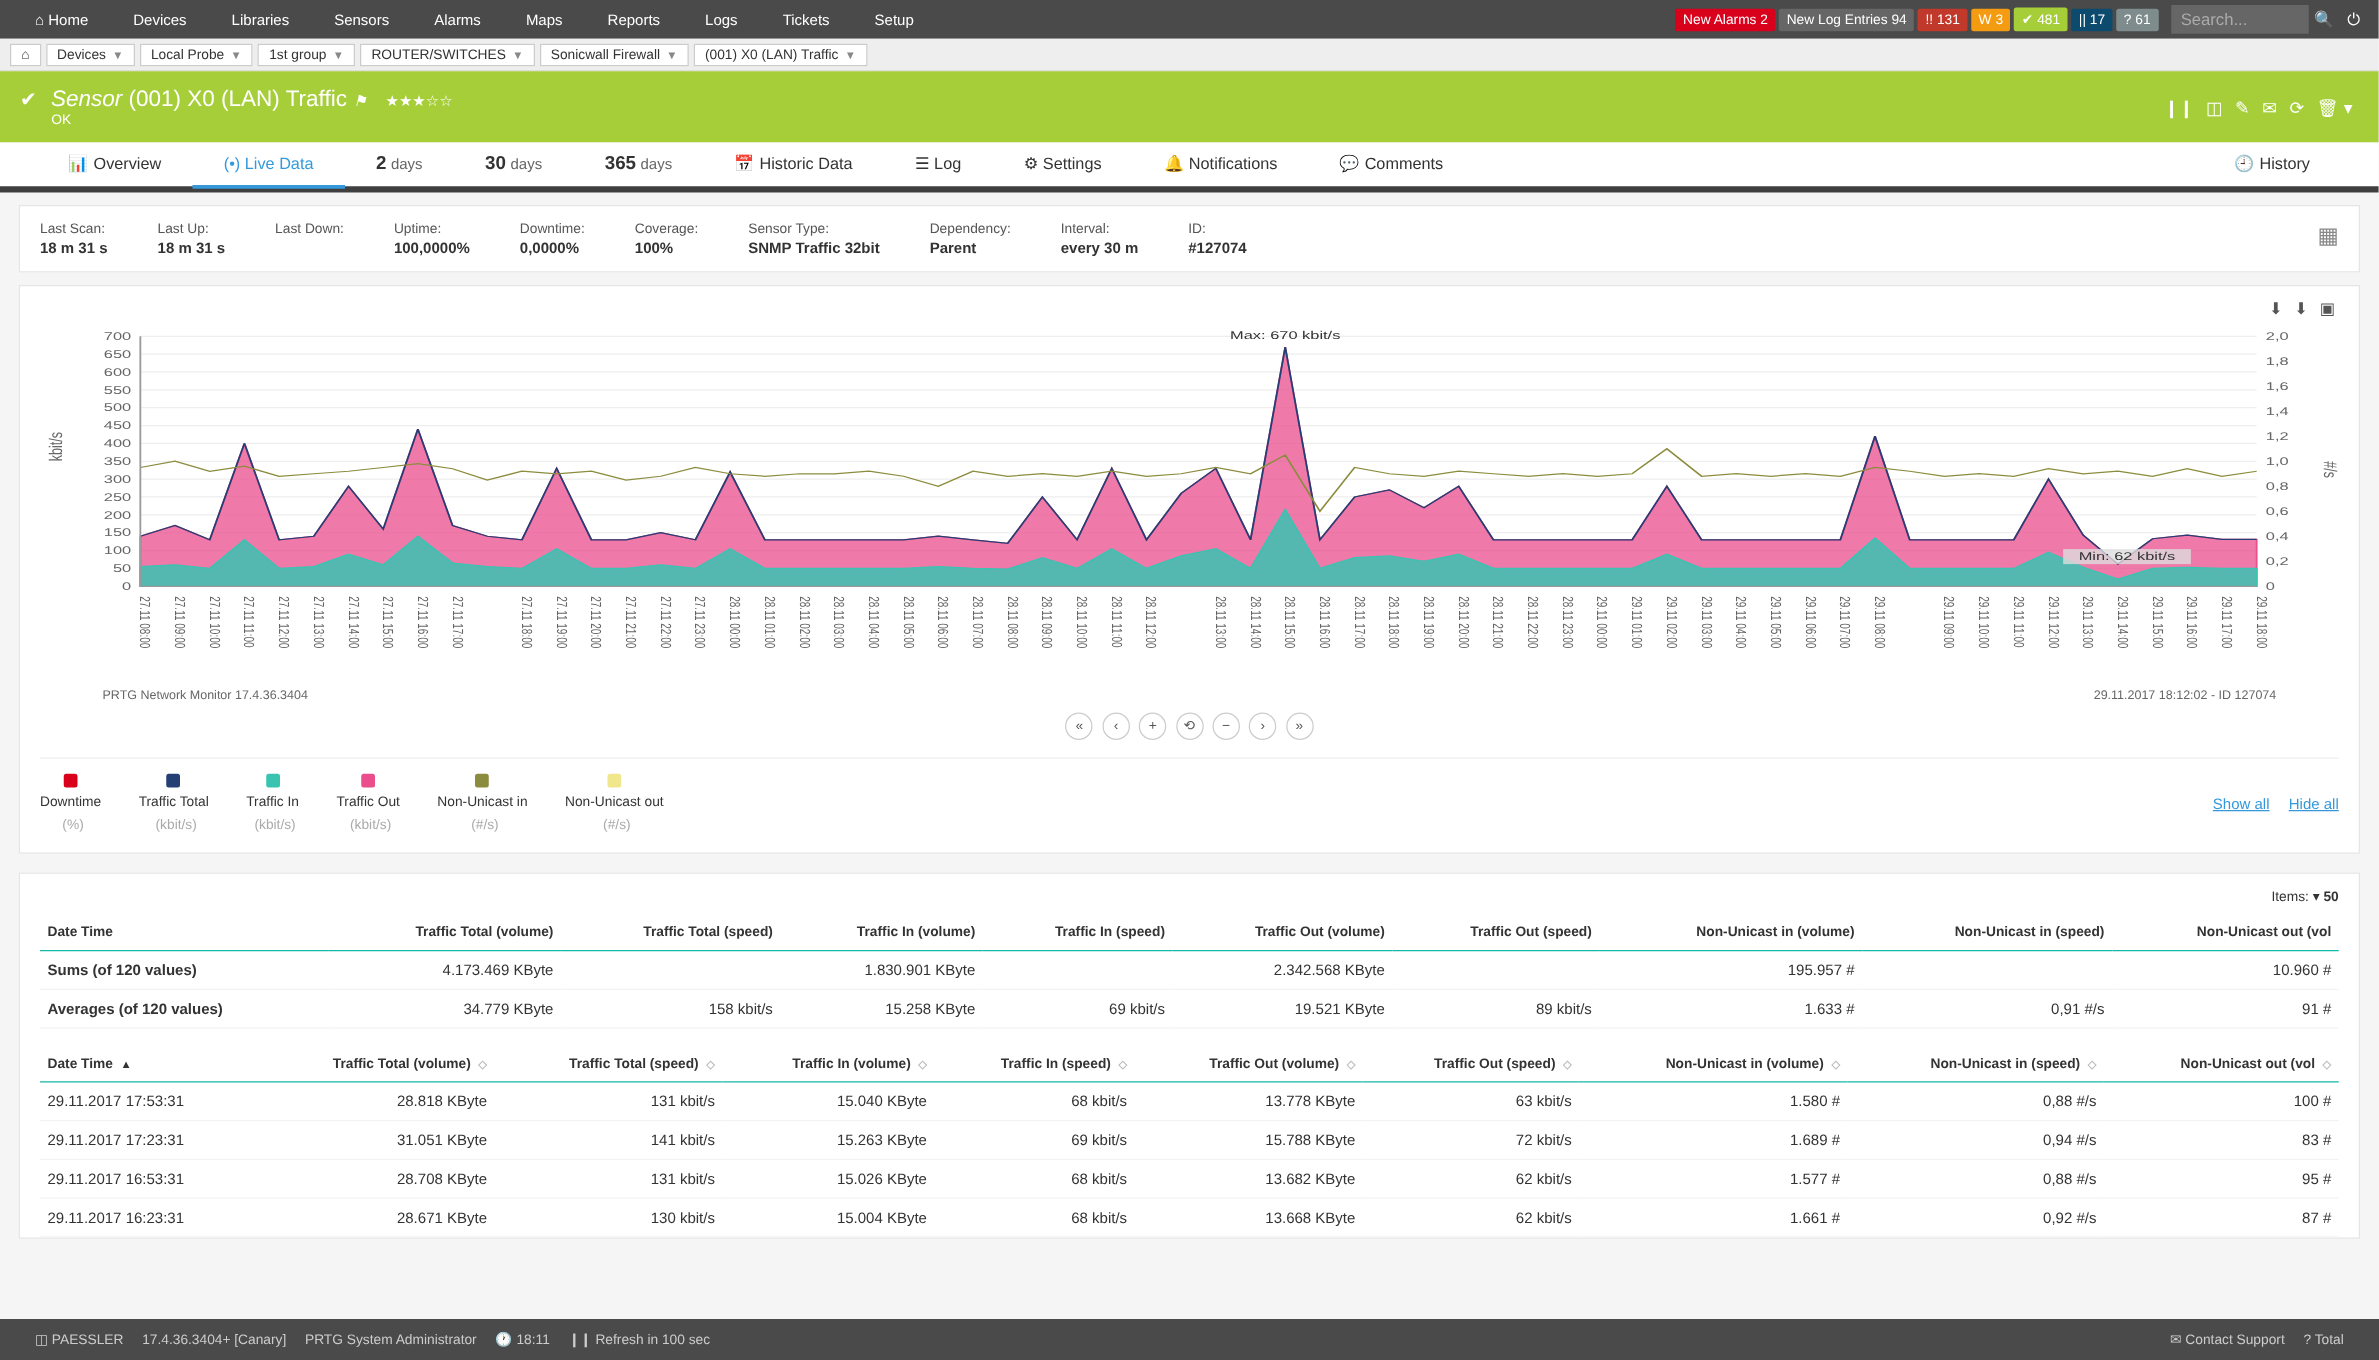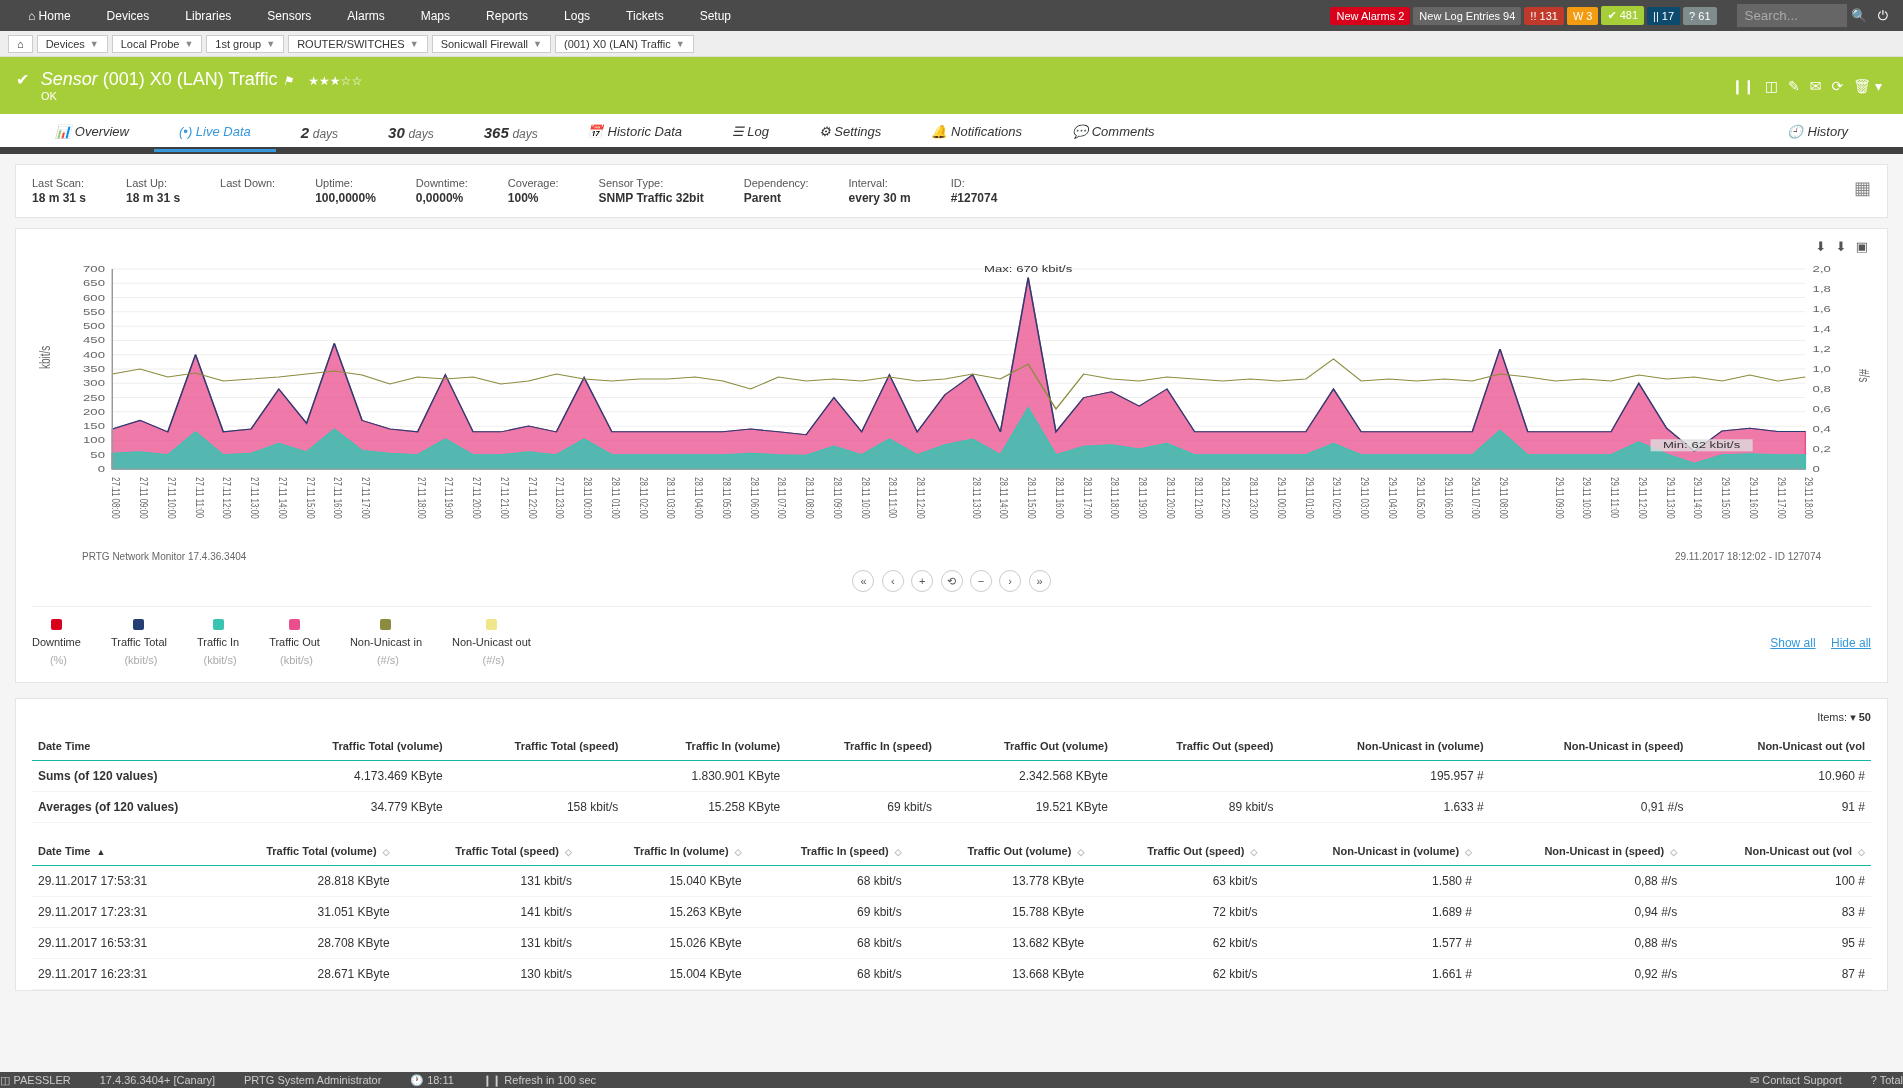--- a/index.html
+++ b/index.html
@@ -10,41 +10,41 @@
 .topnav .nav-item { padding: 0 18px; height: 31px; display: flex; align-items: center; cursor: pointer; font-size: 12px; }
 .topnav .spacer { flex: 1; }
 .topnav .badge { padding: 3px 6px; font-size: 11px; margin-left: 3px; border-radius: 2px; cursor: pointer; }
 .topnav .b-red { background: #d9001b; margin-left: 19px; }
 .topnav .b-gray { background: #666; }
 .topnav .b-darkred { background: #c0392b; }
 .topnav .b-orange { background: #f39c12; }
 .topnav .b-green { background: #a6ce39; }
 .topnav .b-blue { background: #0c4a6e; text-align: right; }
 .topnav .b-gray2 { background: #7f8c8d; }
-.topnav .search { background: #666; border: none; padding: 4px 8px; color: #bef264; margin-left: 20px; width: 110px; }
+.topnav .search { background: #666; border: none; padding: 4px 8px; color: #bef264; margin-left: 10px; width: 110px; }
 .topnav .search::placeholder { color: #aaa; }
 .topnav .icon-btn { padding: 0 5px; cursor: pointer; font-size: 13px; }
 
 
 .breadcrumb { background: #eee; height: 26px; display: flex; align-items: center; padding: 0 8px; border-bottom: 1px solid #ddd; }
 .breadcrumb .crumb { padding: 2px 8px; background: #fff; border: 1px solid #ccc; margin-right: 4px; font-size: 11px; cursor: pointer; display: flex; align-items: center; gap: 5px; }
 .breadcrumb .crumb .arrow { color: #888; font-size: 9px; }
 
 
 .sensor-header { background: #a6ce39; color: #fff; padding: 12px 16px; display: flex; align-items: center; }
 .sensor-header .check { font-size: 16px; margin-right: 8px; }
 .sensor-header .title { font-size: 18px; font-style: italic; }
 .sensor-header .title .name { font-style: normal; font-weight: normal; }
 .sensor-header .stars { margin-left: 10px; font-size: 12px; }
 .sensor-header .ok { font-size: 11px; margin-left: 25px; display: block; }
 .sensor-header .spacer { flex: 1; }
 .sensor-header .hdr-icon { padding: 0 5px; cursor: pointer; font-size: 14px; }
 
 
-.tabs { background: #fff; border-bottom: 7px solid #404040; display: flex; height: 40px; align-items: flex-start; padding: 0 30px; font-style: italic; }
+.tabs { background: #fff; border-bottom: 5px solid #404040; display: flex; height: 40px; align-items: center; padding: 0 30px; }
 .tabs .tab { padding: 10px 25px; cursor: pointer; font-size: 13px; color: #333; border-bottom: 2px solid transparent; }
 .tabs .tab.active { color: #3498db; border-bottom: 3px solid #3498db; }
 .tabs .tab .big { font-size: 15px; font-weight: bold; }
 .tabs .tab .small { font-size: 12px; color: #666; }
 
 
 .infobar { background: #fff; margin: 10px 15px; border: 1px solid #e5e5e5; padding: 12px 16px; display: flex; gap: 40px; }
 .infobar .item .lbl { font-size: 11px; color: #555; }
 .infobar .item .val { font-size: 12px; font-weight: bold; margin-top: 2px; }
 .infobar .qr { margin-left: auto; font-size: 18px; color: #888; }
@@ -71,21 +71,21 @@
 .datapanel { background: #fff; margin: 15px; border: 1px solid #e5e5e5; padding: 12px 16px 0 16px; }
 .items-count { text-align: right; font-size: 11px; margin-bottom: 8px; }
 table.data { width: 100%; border-collapse: collapse; font-size: 12px; }
 table.data th { text-align: left; padding: 8px 6px; font-weight: bold; font-size: 11px; border-bottom: 1px solid #14b8a6; white-space: nowrap; }
 table.data th.r, table.data td.r { text-align: right; }
 table.data td { padding: 8px 6px; border-bottom: 1px solid #f3f3f3; white-space: nowrap; }
 table.data th .sort { color: #bbb; font-size: 9px; margin-left: 3px; cursor: pointer; }
 table.data th .sort.up { color: #333; }
 
 
-.footer { position: fixed; bottom: 0; left: 0; right: 0; background: #4a4a4a; color: #ccc; height: 16px; display: flex; align-items: center; padding: 0 0; font-size: 11px; gap: 29px; }
+.footer { position: fixed; bottom: 0; left: 0; right: 0; background: #4a4a4a; color: #ccc; height: 33px; display: flex; align-items: center; padding: 0 28px; font-size: 11px; gap: 15px; }
 .footer .spacer { flex: 1; }
 .footer a { color: #ccc; text-decoration: none; cursor: pointer; }
 .bottom-spacer { height: 28px; }
 </style>
 </head>
 <body>
 
 <div class="topnav">
   <span class="nav-item"><span>⌂</span>&nbsp;<span>Home</span></span>
   <span class="nav-item">Devices</span>

